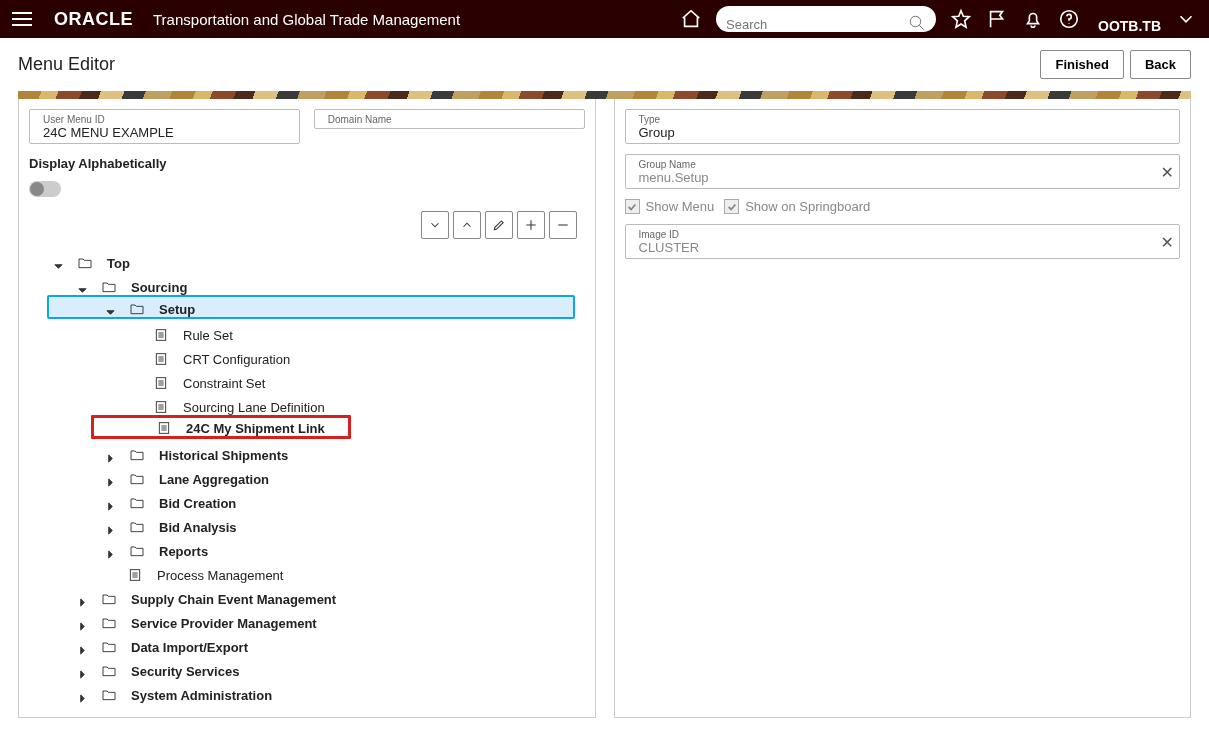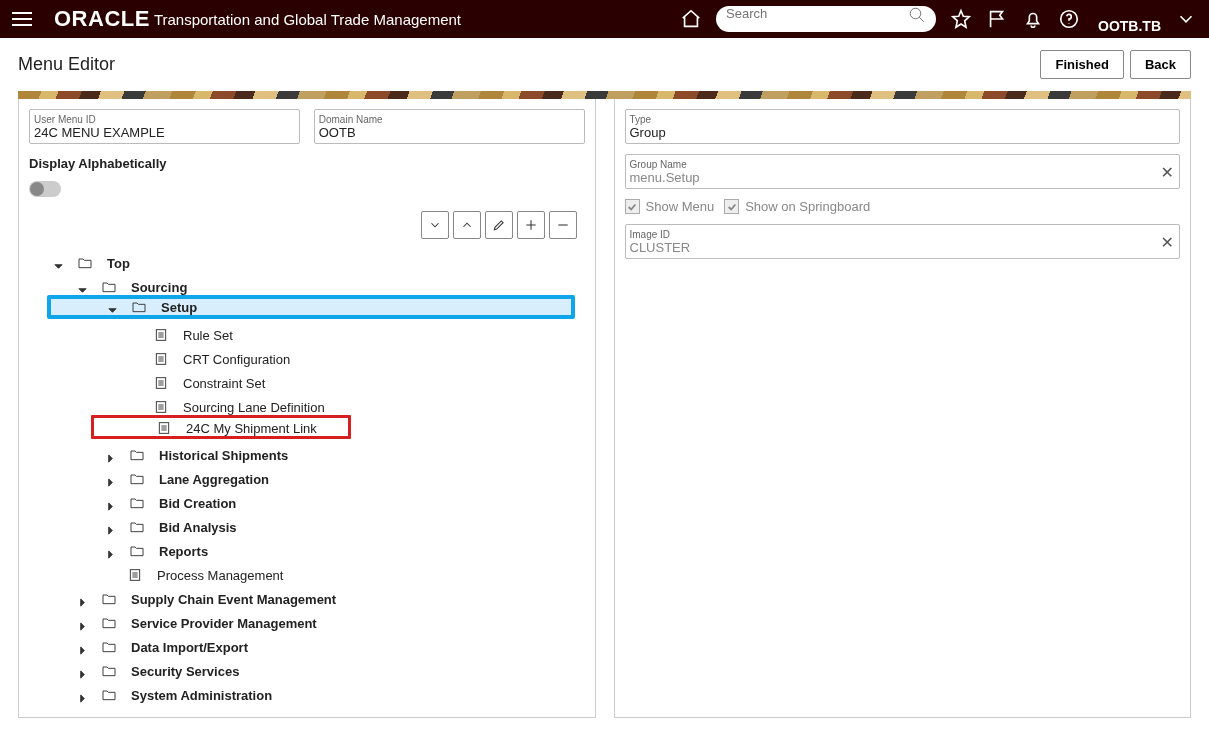--- a/index.html
+++ b/index.html
@@ -2,27 +2,27 @@
 <html><head>
 <meta charset="utf-8">
 <style>
   * { box-sizing: border-box; margin: 0; padding: 0; }
   body { font-family: Arial, Helvetica, sans-serif; font-size: 13px; background: #fff; color: #222; }
   
   
   .topbar { background: #2b0000; height: 38px; display: flex; align-items: center; padding: 0 12px; color: #fff; }
   .hamburger { width: 24px; height: 24px; display: flex; flex-direction: column; justify-content: center; gap: 4px; cursor: pointer; margin-right: 18px; }
   .hamburger span { height: 2px; background: #fff; width: 20px; }
-  .brand { font-size: 22px; font-weight: bold; letter-spacing: 0.5px; margin-right: 4px; }
+  .brand { font-size: 18px; font-weight: bold; letter-spacing: 0.5px; margin-right: 20px; }
   .brand-sub { font-size: 15px; font-weight: normal; }
   .topbar-spacer { flex: 1; }
   .top-icons { display: flex; align-items: center; gap: 14px; }
   .top-icon { width: 22px; height: 22px; cursor: pointer; display:flex; align-items:center; justify-content:center; }
   .top-icon svg { stroke: #fff; fill: none; stroke-width: 1.8; }
-  .search-box { position: relative; width: 220px; height: 26px; background: #fff; border-radius: 13px; display: flex; align-items: flex-start; padding: 0 10px; }
+  .search-box { position: relative; width: 220px; height: 26px; background: #fff; border-radius: 13px; display: flex; align-items: flex-end; padding: 0 10px; }
   .search-box input { border: none; outline: none; width: 100%; font-size: 13px; color: #444; background: transparent; }
   .search-box .sicon { width: 18px; height: 18px; }
   .search-box .sicon svg { stroke: #444; fill: none; }
   .user-label { font-weight: bold; font-size: 14px; margin-left: 4px; margin-top: 14px; }
   
   
   .page-header { display: flex; align-items: center; padding: 12px 18px 6px; }
   .page-title { font-size: 18px; font-weight: normal; flex: 1; }
   .hbtn { background: #fff; border: 1px solid #888; padding: 6px 14px; font-size: 13px; font-weight: bold; cursor: pointer; margin-left: 6px; border-radius: 2px; }
   
@@ -30,21 +30,21 @@
   .strip { height: 8px; margin: 6px 18px 0; background: repeating-linear-gradient(110deg,#b0873a 0 22px,#d8b86a 22px 38px,#8c4a2a 38px 60px,#4a2a1a 60px 78px,#e0c080 78px 100px,#3a3a3a 100px 120px,#c0a060 120px 145px); }
   
   
   .panels { display: flex; gap: 18px; padding: 0 18px 18px; }
   .panel { border: 1px solid #ccc; border-top: none; background: #fff; padding: 10px 10px 14px; }
   .panel-left { flex: 1; min-width: 0; }
   .panel-right { flex: 1; min-width: 0; }
   
   .field-row { display: flex; gap: 14px; margin-bottom: 12px; }
   .field { position: relative; flex: 1; }
-  .field-box { border: 1px solid #bbb; padding: 4px 4px 3px; border-radius: 2px; }
+  .field-box { border: 1px solid #bbb; padding: 4px 13px 3px; border-radius: 2px; }
   .field-label { font-size: 10px; color: #666; }
   .field-value { font-size: 13px; color: #222; }
   .field-clear { position: absolute; right: 6px; top: 50%; transform: translateY(-50%); cursor: pointer; font-size: 16px; color: #555; }
   .field-value.muted { color: #888; }
   
   .section-label { font-size: 13px; font-weight: bold; margin: 6px 0 10px; }
   
   
   .toggle { width: 32px; height: 16px; background: #ccc; border-radius: 8px; position: relative; cursor: pointer; margin-bottom: 14px; }
   .toggle::after { content: ""; position: absolute; left: 1px; top: 1px; width: 14px; height: 14px; background: #888; border-radius: 50%; }
@@ -55,22 +55,22 @@
   .tbtn svg { stroke: #333; fill: none; stroke-width: 1.8; }
   
   
   .tree { font-size: 13px; overflow-y: auto; max-height: 460px; padding-right: 4px; }
   .tree-row { display: flex; align-items: flex-end; height: 24px; gap: 14px; padding-left: 4px; white-space: nowrap; cursor: pointer; }
   .caret { width: 10px; display: inline-flex; justify-content:center; }
   .caret svg { stroke: #333; fill: #333; }
   .folder-icon, .doc-icon { width: 16px; height: 16px; display: inline-flex; align-items:center; justify-content:center; }
   .folder-icon svg, .doc-icon svg { stroke: #333; fill: none; stroke-width: 1.4; }
   .bold-label { font-weight: bold; }
-  .selected { background: #d8eefc; border: 4px solid #0ea5e9; border-radius: 2px; }
-  .highlighted { border: 3px solid #d62020; border-radius: 1px; } 
+  .selected { background: #d8eefc; border: 2px solid #0ea5e9; border-radius: 2px; }
+  .highlighted { border: 3px solid #d62020; border-radius: 1px; font-weight: bold; } 
   .indent-4 { padding-left: 124px; }
   
   
   .check-row { display: flex; align-items: center; gap: 6px; margin-bottom: 10px; color: #888; }
   .cbox { width: 15px; height: 15px; border: 1px solid #aaa; background: #eee; display:inline-flex; align-items:center; justify-content:center; }
   .cbox svg { stroke: #888; fill:none; stroke-width:2.2; }
 
   
   .tree::-webkit-scrollbar { width: 8px; }
   .tree::-webkit-scrollbar-thumb { background: #bbb; border-radius:4px; }
@@ -146,21 +146,20 @@
     <div class="field-row">
       <div class="field">
         <div class="field-box">
           <div class="field-label">User Menu ID</div>
           <div class="field-value">24C MENU EXAMPLE</div>
         </div>
       </div>
       <div class="field">
         <div class="field-box">
           <div class="field-label">Domain Name</div>
-          <div class="field-value">OOTB</div>
         </div>
       </div>
     </div>
     <div class="section-label">Display Alphabetically</div>
     <div class="toggle"></div>
 
     <div class="tree-toolbar">
       <div class="tbtn">
           <svg viewBox="0 0 24 24" width="14" height="14">
             <path d="M6 9 L12 15 L18 9"></path>

